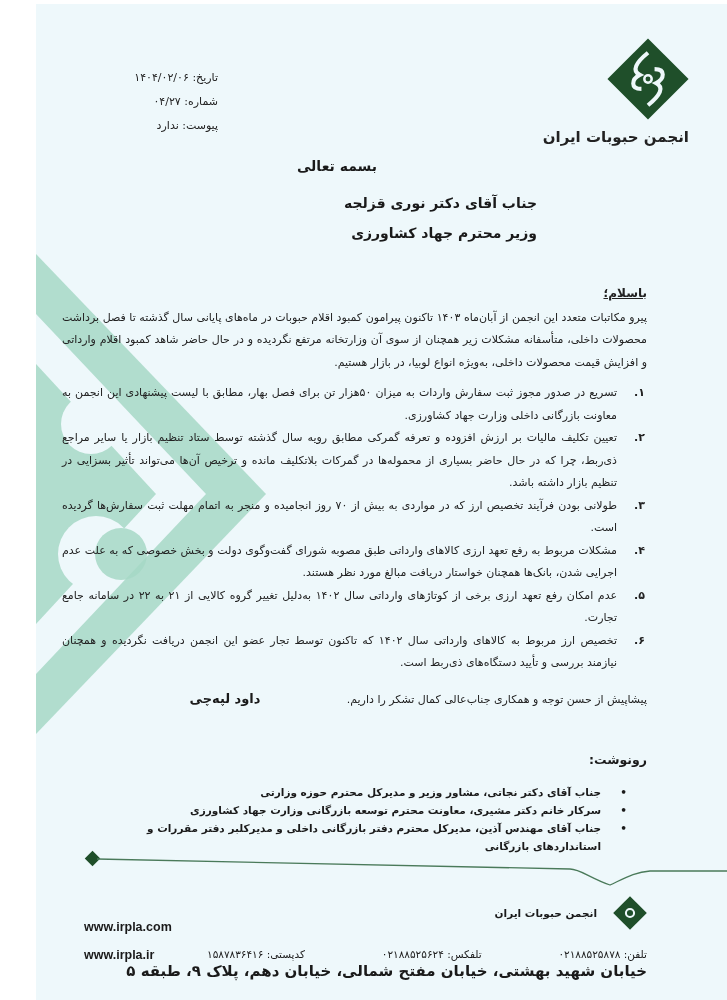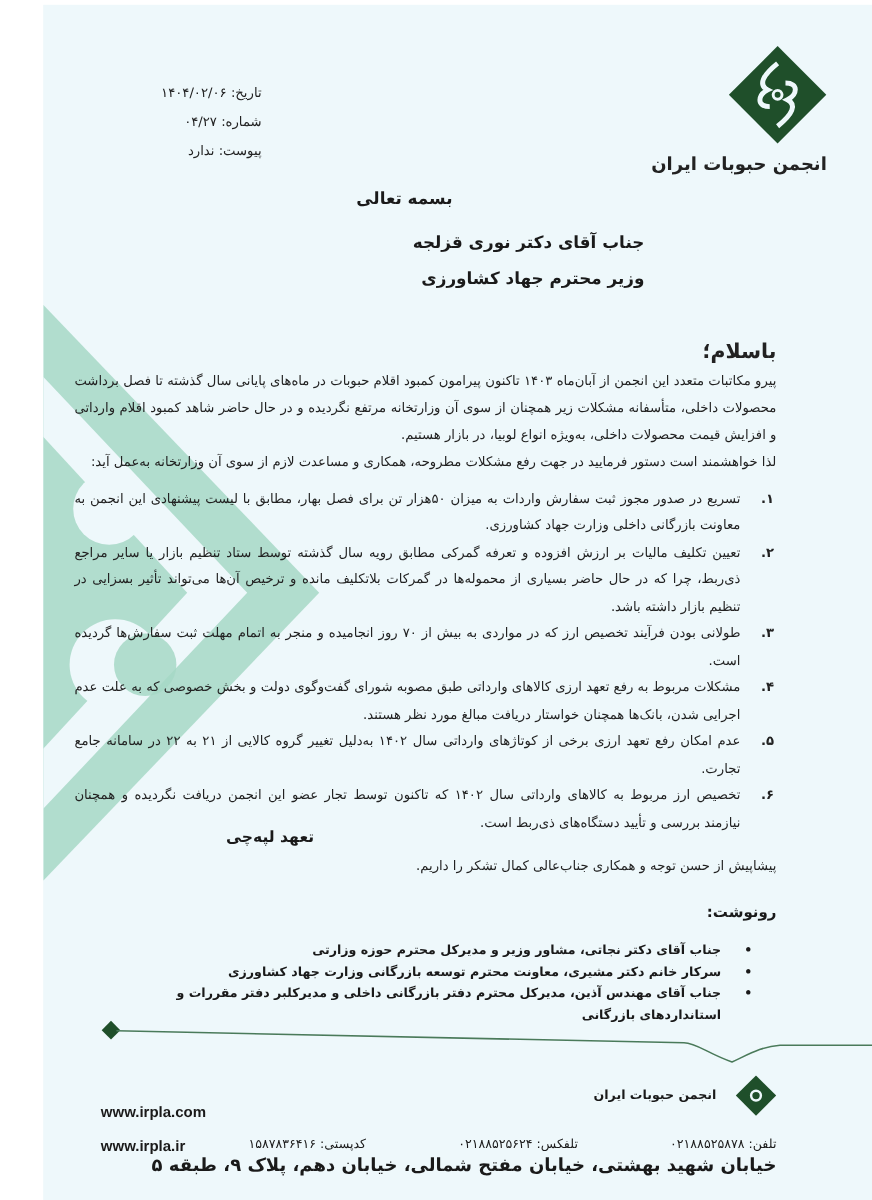--- a/index.html
+++ b/index.html
@@ -7,21 +7,21 @@
          font-family:"DejaVu Sans", sans-serif; color:#1a1a1a; }
   .sheet { position:absolute; left:36px; top:4px; width:691px; height:996px; background:#eef8fb; overflow:hidden; }
   .watermark { position:absolute; left:0; top:250px; width:250px; height:480px; }
   .logo { position:absolute; right:38px; top:38px; width:82px; height:82px; }
   .org-name { position:absolute; right:38px; top:128px; font-size:15px; font-weight:bold; color:#222; direction:rtl; }
   .meta { position:absolute; left:108px; top:66px; direction:rtl; font-size:11px; color:#222; line-height:24px; text-align:right; width:110px; }
   .title { position:absolute; left:0; width:674px; top:158px; text-align:center; font-size:14px; font-weight:bold; }
   .addressee { position:absolute; right:190px; top:188px; font-size:14px; font-weight:bold; line-height:30px; direction:rtl; text-align:right; }
   .body { position:absolute; left:62px; right:80px; top:282px; font-size:11px; line-height:22.5px; direction:rtl; text-align:justify; color:#222; }
   .body p { margin:0; }
-  .greet { font-weight:bold; font-size:17px; margin-bottom:2px !important; }
+  .greet { font-weight:bold; font-size:12px; margin-bottom:2px !important;text-decoration:underline; }
   .list { margin:8px 0 0 0; padding:0; list-style:none; }
   .list li { position:relative; padding-right:30px; }
   .list .num { position:absolute; right:2px; top:0; font-weight:bold; }
   .closing { margin-top:14px !important; }
   .sig { position:absolute; left:100px; top:682px; width:250px; text-align:center; direction:rtl; font-weight:bold; font-size:13px; line-height:34px; }
   .cc { position:absolute; right:80px; top:752px; width:560px; direction:rtl; font-size:11px; }
   .cc-title { font-weight:bold; font-size:12.5px; margin-bottom:8px; }
   .cc ul { margin:16px; padding:0 30px 0 0; list-style:none; }
   .cc li { position:relative; line-height:18px; font-weight:bold; font-size:10.5px; }
   .cc li::before { content:"•"; position:absolute; right:-26px; }
@@ -64,34 +64,33 @@
 <div class="title">بسمه تعالی</div>
 
 <div class="addressee">
   <div>جناب آقای دکتر نوری قزلجه</div>
   <div>وزیر محترم جهاد کشاورزی</div>
 </div>
 
 <div class="body">
   <p class="greet">باسلام؛</p>
   <p>پیرو مکاتبات متعدد این انجمن از آبان‌ماه ۱۴۰۳ تاکنون پیرامون کمبود اقلام حبوبات در ماه‌های پایانی سال گذشته تا فصل برداشت محصولات داخلی، متأسفانه مشکلات زیر همچنان از سوی آن وزارتخانه مرتفع نگردیده و در حال حاضر شاهد کمبود اقلام وارداتی و افزایش قیمت محصولات داخلی، به‌ویژه انواع لوبیا، در بازار هستیم.</p>
-  <p>لذا خواهشمند است دستور فرمایید در جهت رفع مشکلات مطروحه، همکاری و مساعدت لازم از سوی آن وزارتخانه به‌عمل آید:</p>
   <ul class="list">
     <li><span class="num">۱.</span><span>تسریع در صدور مجوز ثبت سفارش واردات به میزان ۵۰هزار تن برای فصل بهار، مطابق با لیست پیشنهادی این انجمن به معاونت بازرگانی داخلی وزارت جهاد کشاورزی.</span></li>
     <li><span class="num">۲.</span><span>تعیین تکلیف مالیات بر ارزش افزوده و تعرفه گمرکی مطابق رویه سال گذشته توسط ستاد تنظیم بازار یا سایر مراجع ذی‌ربط، چرا که در حال حاضر بسیاری از محموله‌ها در گمرکات بلاتکلیف مانده و ترخیص آن‌ها می‌تواند تأثیر بسزایی در تنظیم بازار داشته باشد.</span></li>
     <li><span class="num">۳.</span><span>طولانی بودن فرآیند تخصیص ارز که در مواردی به بیش از ۷۰ روز انجامیده و منجر به اتمام مهلت ثبت سفارش‌ها گردیده است.</span></li>
     <li><span class="num">۴.</span><span>مشکلات مربوط به رفع تعهد ارزی کالاهای وارداتی طبق مصوبه شورای گفت‌وگوی دولت و بخش خصوصی که به علت عدم اجرایی شدن، بانک‌ها همچنان خواستار دریافت مبالغ مورد نظر هستند.</span></li>
     <li><span class="num">۵.</span><span>عدم امکان رفع تعهد ارزی برخی از کوتاژهای وارداتی سال ۱۴۰۲ به‌دلیل تغییر گروه کالایی از ۲۱ به ۲۲ در سامانه جامع تجارت.</span></li>
     <li><span class="num">۶.</span><span>تخصیص ارز مربوط به کالاهای وارداتی سال ۱۴۰۲ که تاکنون توسط تجار عضو این انجمن دریافت نگردیده و همچنان نیازمند بررسی و تأیید دستگاه‌های ذی‌ربط است.</span></li>
   </ul>
   <p class="closing">پیشاپیش از حسن توجه و همکاری جناب‌عالی کمال تشکر را داریم.</p>
 </div>
 
 <div class="sig">
-  <div>تعهد لپه‌چی</div>
+  <div>داود لپه‌چی</div>
 </div>
 
 <div class="cc">
   <div class="cc-title">رونوشت:</div>
   <ul>
     <li>جناب آقای دکتر نجاتی، مشاور وزیر و مدیرکل محترم حوزه وزارتی</li>
     <li>سرکار خانم دکتر مشیری، معاونت محترم توسعه بازرگانی وزارت جهاد کشاورزی</li>
     <li>جناب آقای مهندس آذین، مدیرکل محترم دفتر بازرگانی داخلی و مدیرکلبر دفتر مقررات و استانداردهای بازرگانی</li>
   </ul>
 </div>

